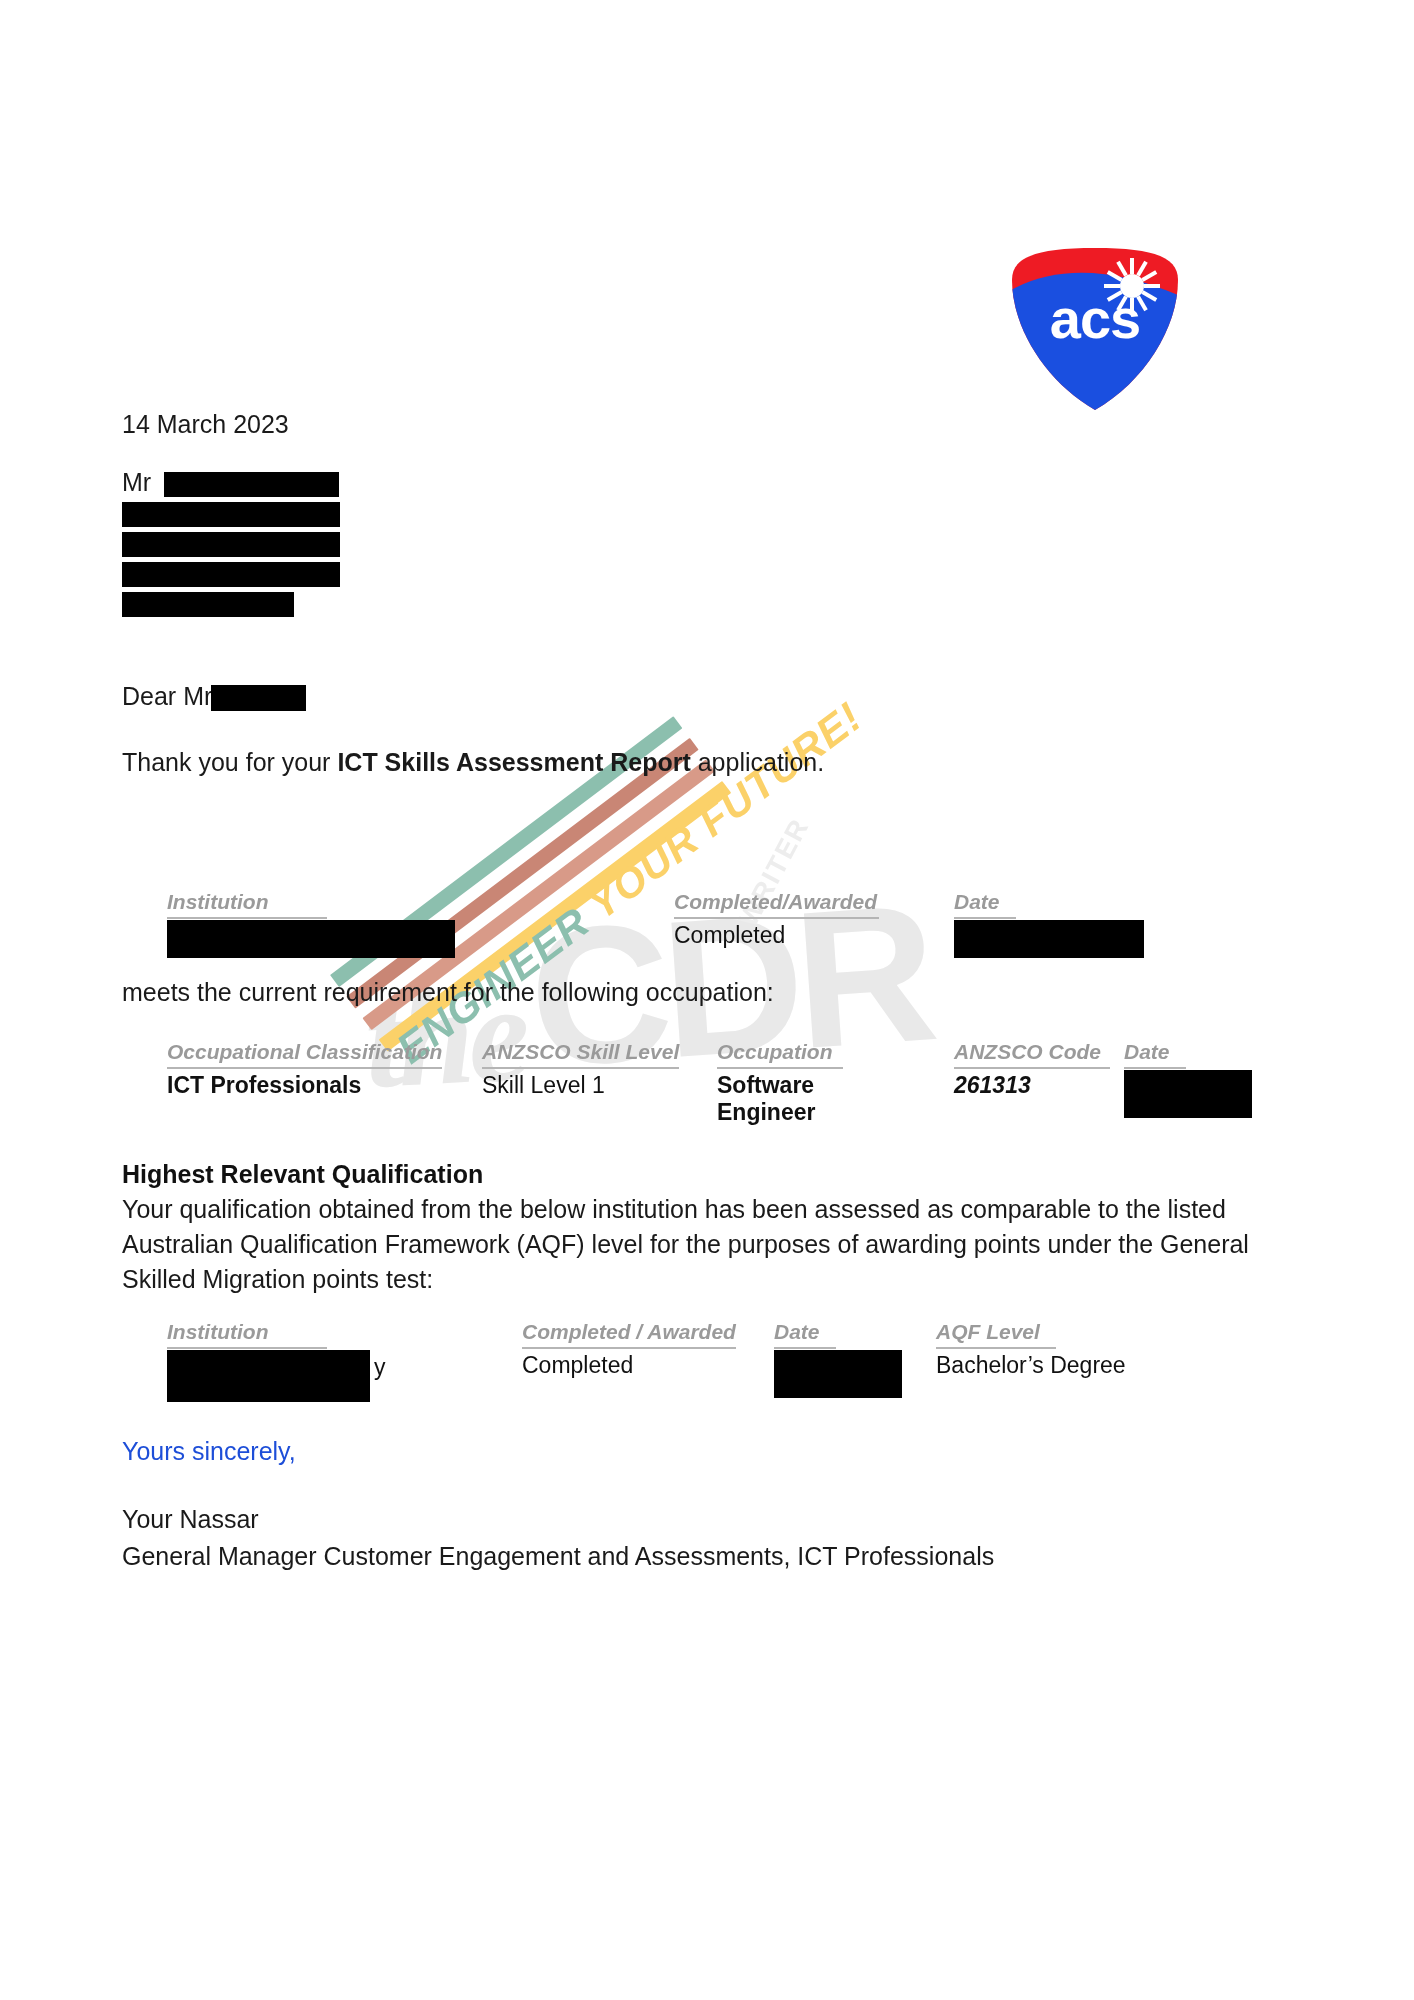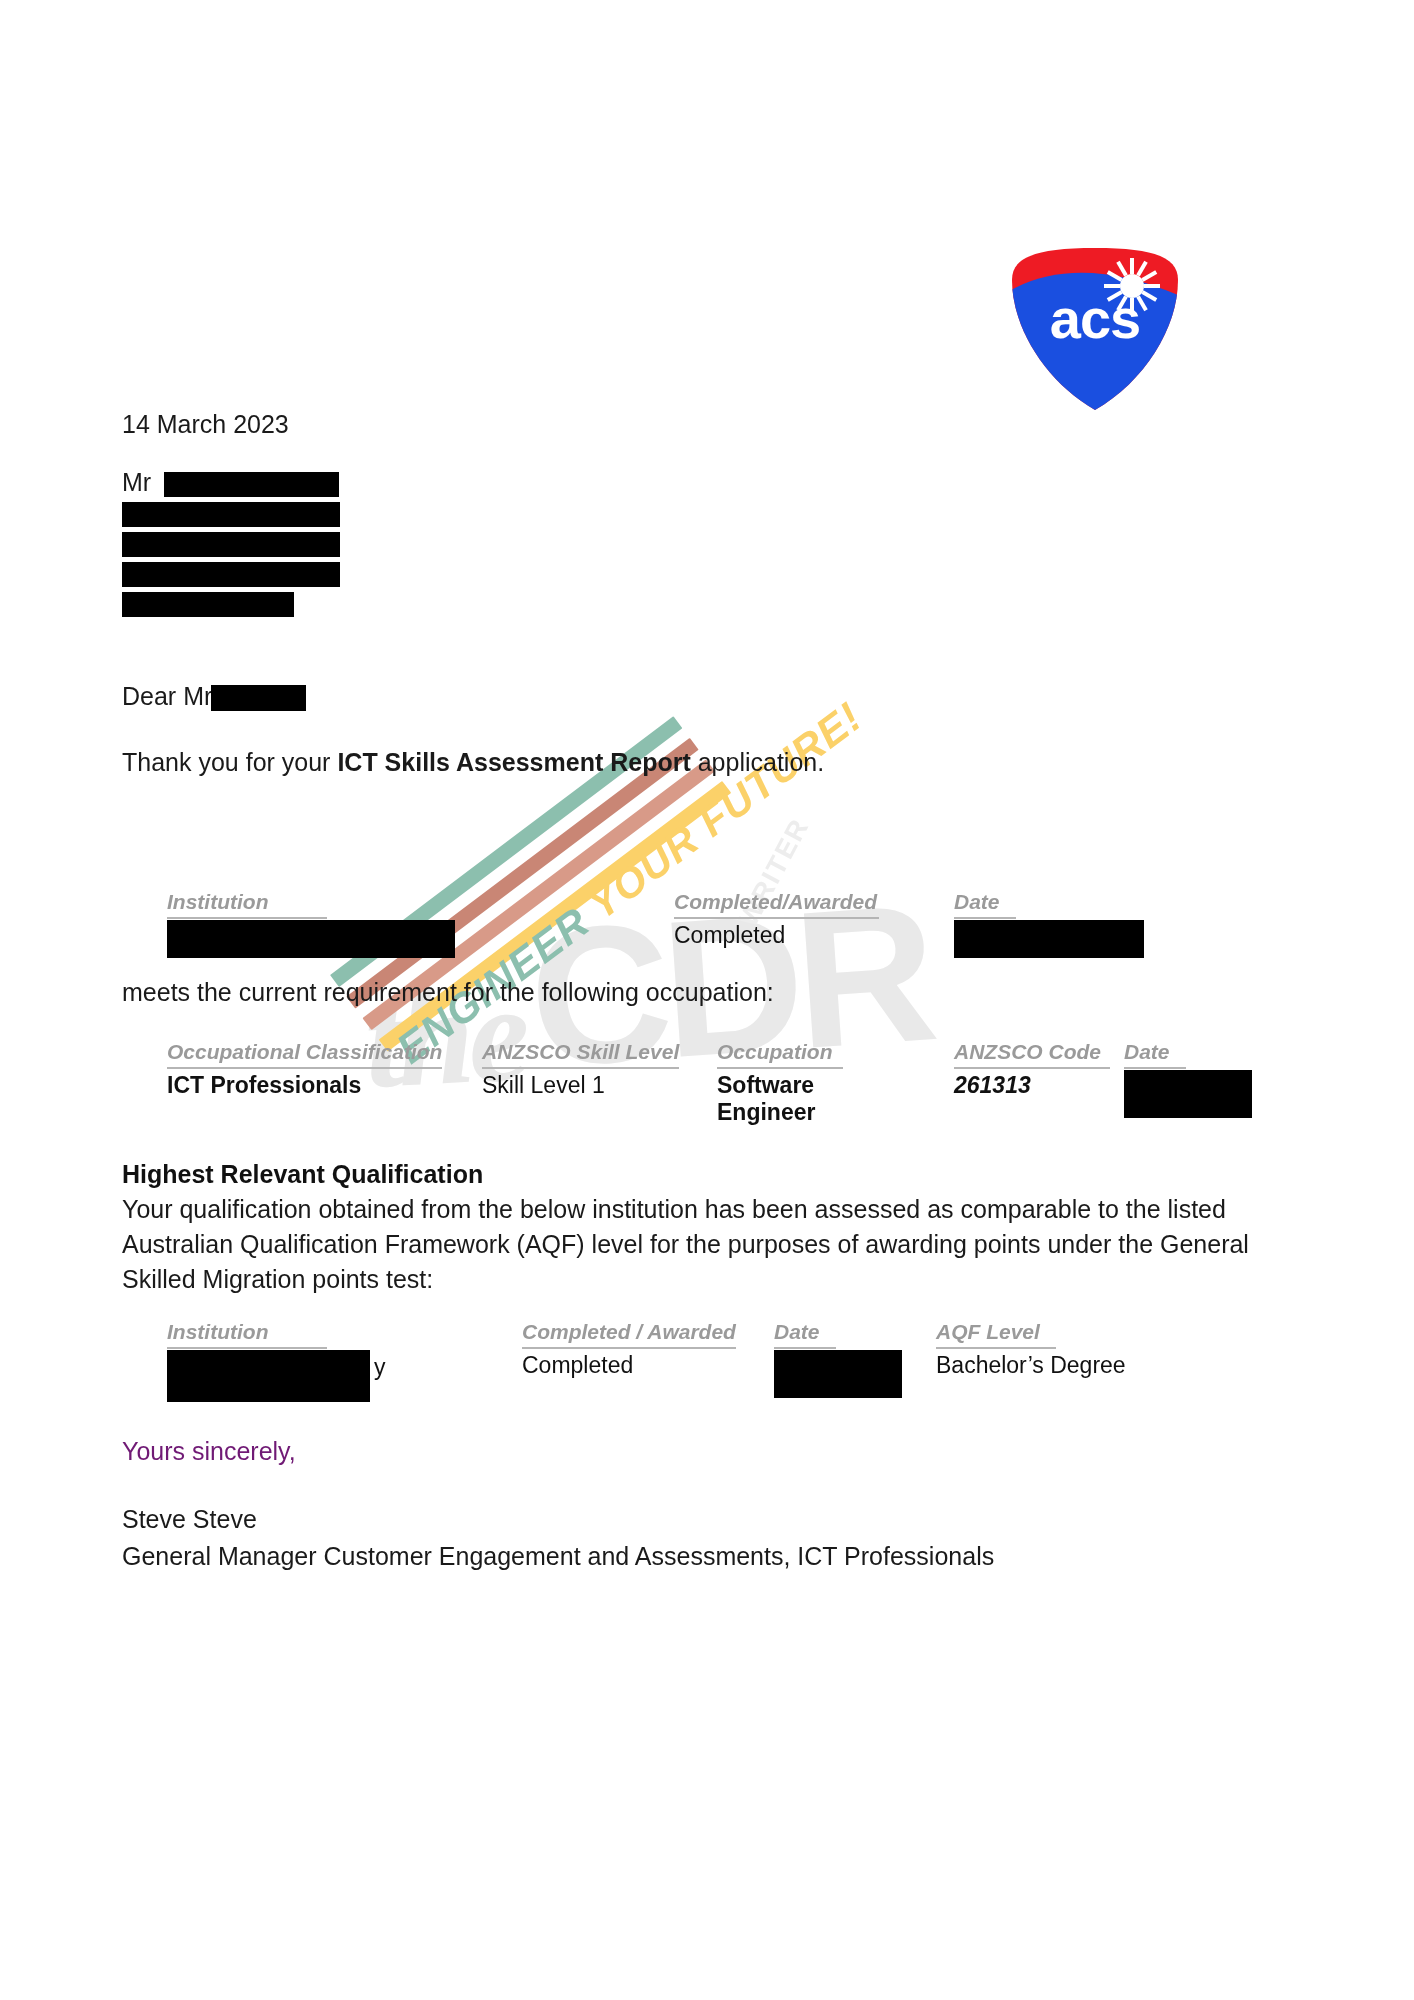--- a/index.html
+++ b/index.html
@@ -216,21 +216,21 @@
   }
   .col-val.bold { font-weight: bold; }
   .col-val.bolditalic { font-weight: bold; font-style: italic; }
   .col-val.wrap { white-space: normal; line-height: 27px; }
 
   .sign-off {
     position: absolute;
     left: 118px;
     top: 1437px;
     font-size: 25px;
-    color: #701a75;
+    color: #1d4ed8;
   }
   .sign-name {
     position: absolute;
     left: 118px;
     top: 1505px;
     font-size: 25px;
     color: #1a1a1a;
   }
   .sign-title {
     position: absolute;
@@ -370,17 +370,17 @@
         <div class="col-head" style="min-width: 62px;">Date</div>
         <div class="col-val"><span class="redact" id="qtR2" style="display: inline-block; width: 128px; height: 48px; margin-top: -2px;"></span></div>
       </div>
       <div class="col" id="qt3" style="left: 932px;">
         <div class="col-head" style="min-width: 120px;">AQF Level</div>
         <div class="col-val">Bachelor’s Degree</div>
       </div>
     </div>
 
     <div class="sign-off">Yours sincerely,</div>
-    <div class="sign-name">Steve Steve</div>
+    <div class="sign-name">Your Nassar</div>
     <div class="sign-title">General Manager Customer Engagement and Assessments,  ICT Professionals</div>
 
   </div>
 </div>
 
 </body></html>

